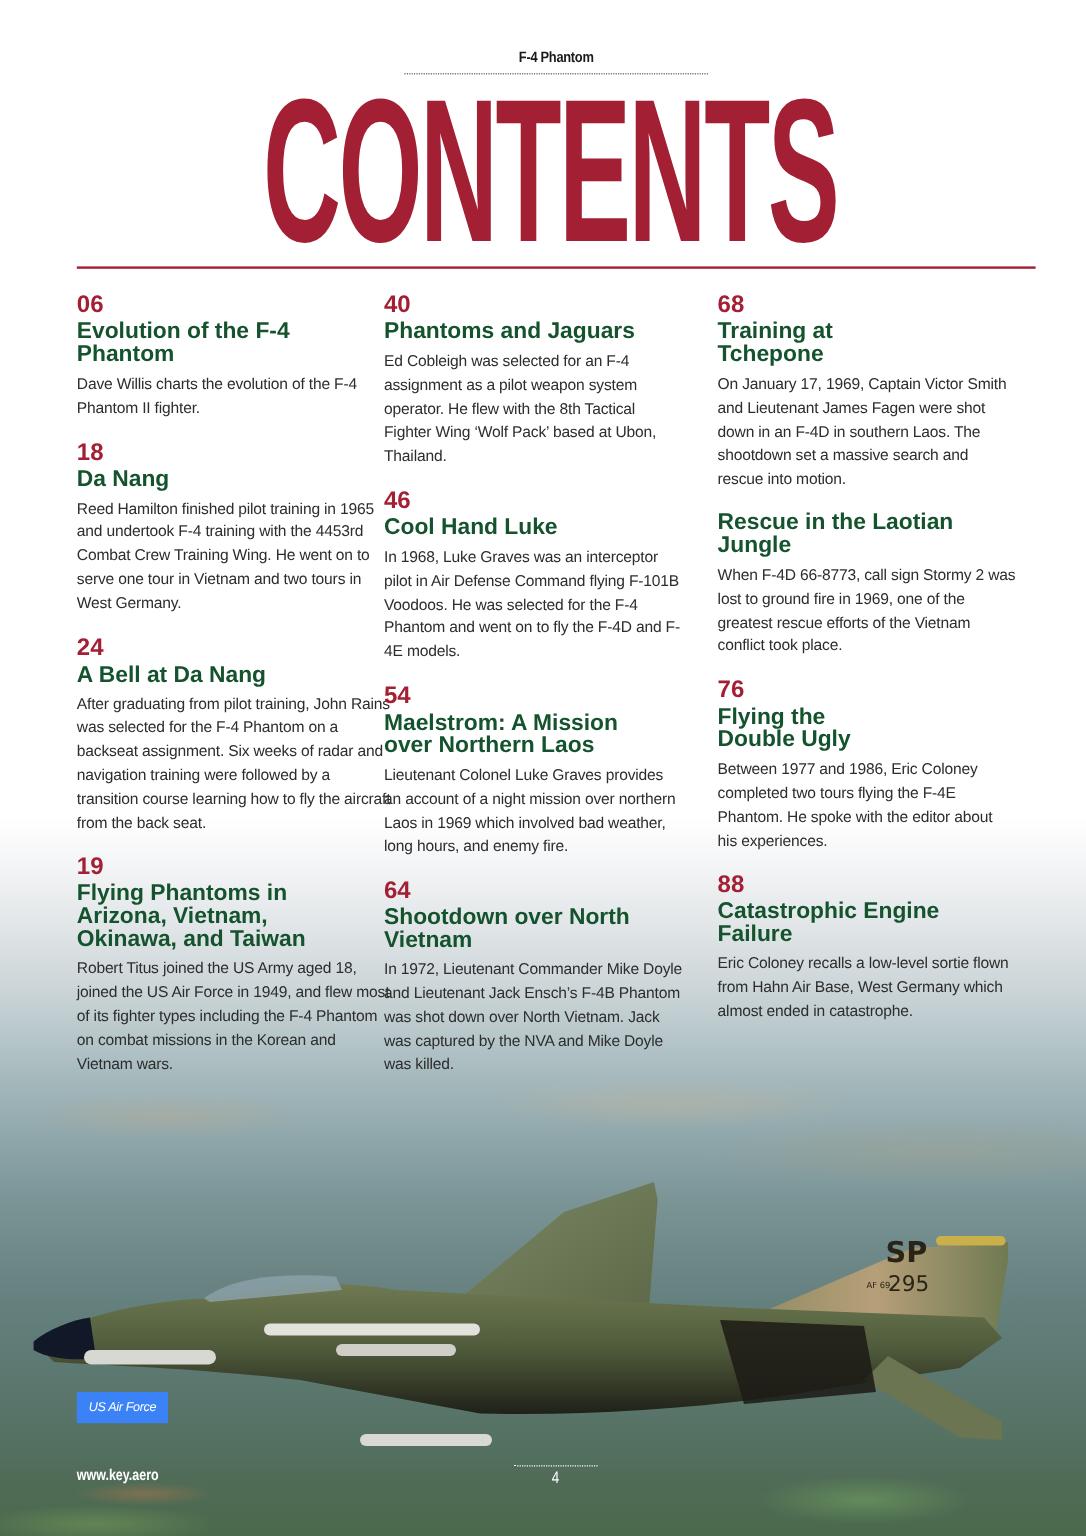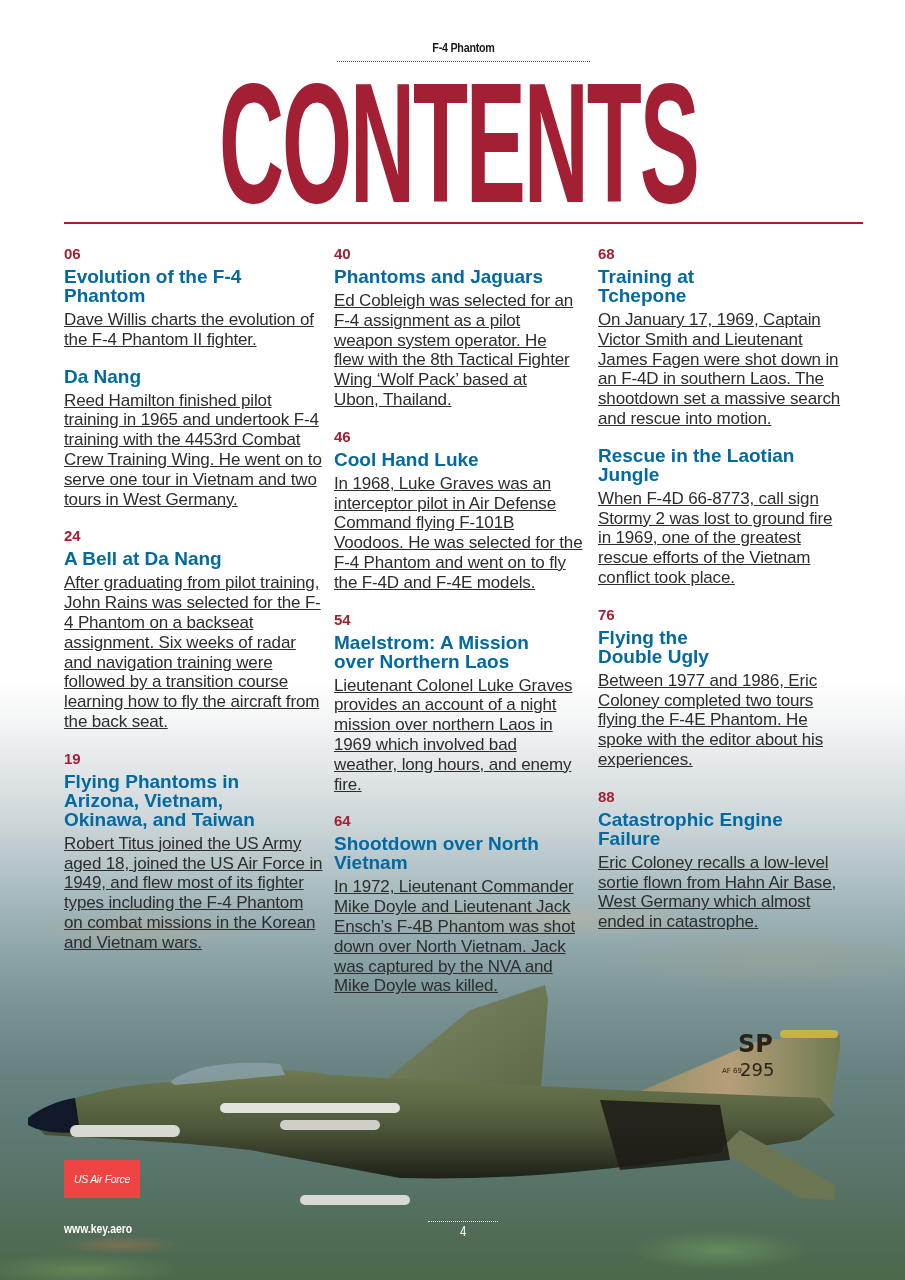--- a/index.html
+++ b/index.html
@@ -63,47 +63,46 @@
     transform-origin: 465px 0;
   }
   .title-rule {
     position: absolute; left: 64px; top: 222px; width: 799px;
     height: 2px; background: #a31f34;
   }
 
   
   .col { position: absolute; top: 244px; width: 262px; }
   .col-1 { left: 64px; }
-  .col-2 { left: 334px; }
+  .col-2 { left: 320px; }
   .col-3 { left: 598px; }
 
   .entry { margin-bottom: 17px; }
   .entry .page {
     display: block;
-    color: #a31f34; font-weight: bold; font-size: 15px; line-height: 20px;
+    color: #a31f34; font-weight: bold; font-size: 20px; line-height: 20px;
   }
   .entry .title {
     display: block;
-    color: #0369a1; font-weight: bold; font-size: 19px; line-height: 19px;
+    color: #14532d; font-weight: bold; font-size: 19px; line-height: 19px;
     margin-top: 3px;
   }
   .entry .desc {
     display: block; margin-top: 5px;
-    font-size: 17px; line-height: 19.8px; color: #2d2d2d;
+    font-size: 13px; line-height: 19.8px; color: #2d2d2d;
     letter-spacing: -0.15px;
-    text-decoration: underline;
   }
 
   
   .aircraft { position: absolute; left: 0; top: 980px; width: 905px; height: 240px; }
 
   
   .credit {
     position: absolute; left: 64px; top: 1160px;
-    width: 76px; height: 38px; background: #ef4444;
+    width: 76px; height: 26px; background: #3b82f6;
     color: #ffffff; font-style: italic; font-size: 10.5px;
     display: flex; align-items: center; justify-content: center;
     letter-spacing: -0.3px;
   }
 
   
   .footer-url {
     position: absolute; left: 64px; top: 1221px;
     color: #ffffff; font-size: 13px; font-weight: bold;
     transform: scaleX(0.8); transform-origin: 0 0;
@@ -130,20 +129,21 @@
 <h1 class="big-title">CONTENTS</h1>
 <div class="title-rule"></div>
 
 <div class="col col-1">
   <div class="entry">
     <span class="page">06</span>
     <span class="title" style="width:210px">Evolution of the F-4 Phantom</span>
     <span class="desc">Dave Willis charts the evolution of the F-4 Phantom II fighter.</span>
   </div>
   <div class="entry">
+    <span class="page">18</span>
     <span class="title">Da Nang</span>
     <span class="desc">Reed Hamilton finished pilot training in 1965 and undertook F-4 training with the 4453rd Combat Crew Training Wing. He went on to serve one tour in Vietnam and two tours in West Germany.</span>
   </div>
   <div class="entry">
     <span class="page">24</span>
     <span class="title">A Bell at Da Nang</span>
     <span class="desc">After graduating from pilot training, John Rains was selected for the F-4 Phantom on a backseat assignment. Six weeks of radar and navigation training were followed by a transition course learning how to fly the aircraft from the back seat.</span>
   </div>
   <div class="entry">
     <span class="page">19</span>

